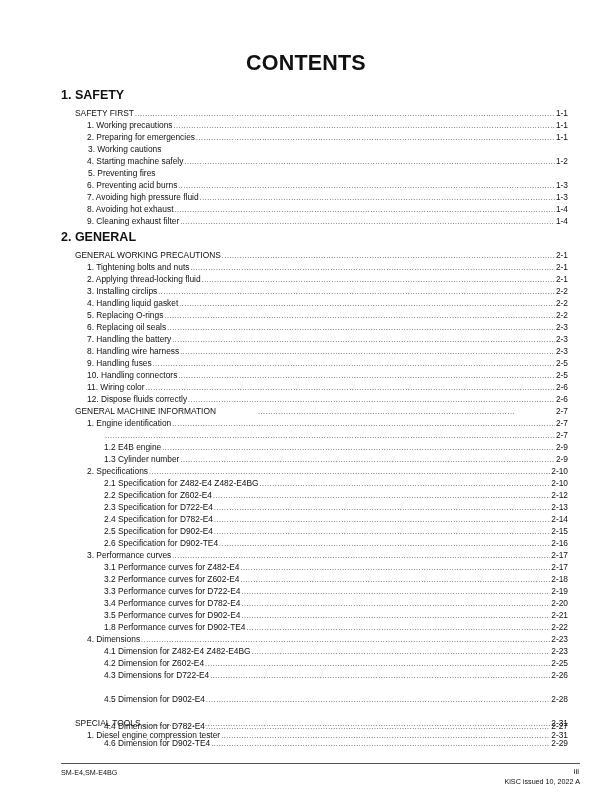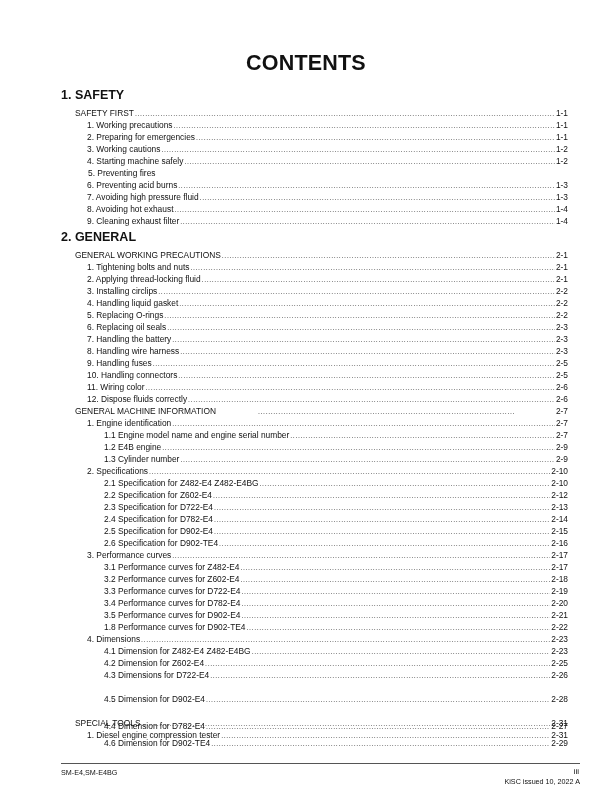--- a/index.html
+++ b/index.html
@@ -39,21 +39,21 @@
     <div class="row l2" style="top: 119px;">
       <span class="label">1. Working precautions</span>
       <span class="leader"></span>
       <span class="page">1-1</span>
     </div>
     <div class="row l2" style="top: 131px;">
       <span class="label">2. Preparing for emergencies</span>
       <span class="leader"></span>
       <span class="page">1-1</span>
     </div>
-    <div class="row l2" style="top: 143px;">
+    <div class="row l2" style="top: 143px; flex-direction: column;">
       <span class="label">3. Working cautions</span>
       <span class="leader"></span>
       <span class="page">1-2</span>
     </div>
     <div class="row l2" style="top: 155px;">
       <span class="label">4. Starting machine safely</span>
       <span class="leader"></span>
       <span class="page">1-2</span>
     </div>
     <div class="row l2" style="top: 167px; flex-direction: column;">
@@ -154,21 +154,20 @@
       <span class="label">GENERAL MACHINE INFORMATION</span>
       <span class="leader"></span>
       <span class="page">2-7</span>
     </div>
     <div class="row l2" style="top: 417px;">
       <span class="label">1. Engine identification</span>
       <span class="leader"></span>
       <span class="page">2-7</span>
     </div>
     <div class="row l3" style="top: 429px;">
-      <span class="label">1.1 Engine model name and engine serial number</span>
       <span class="leader"></span>
       <span class="page">2-7</span>
     </div>
     <div class="row l3" style="top: 441px;">
       <span class="label">1.2 E4B engine</span>
       <span class="leader"></span>
       <span class="page">2-9</span>
     </div>
     <div class="row l3" style="top: 453px;">
       <span class="label">1.3 Cylinder number</span>

